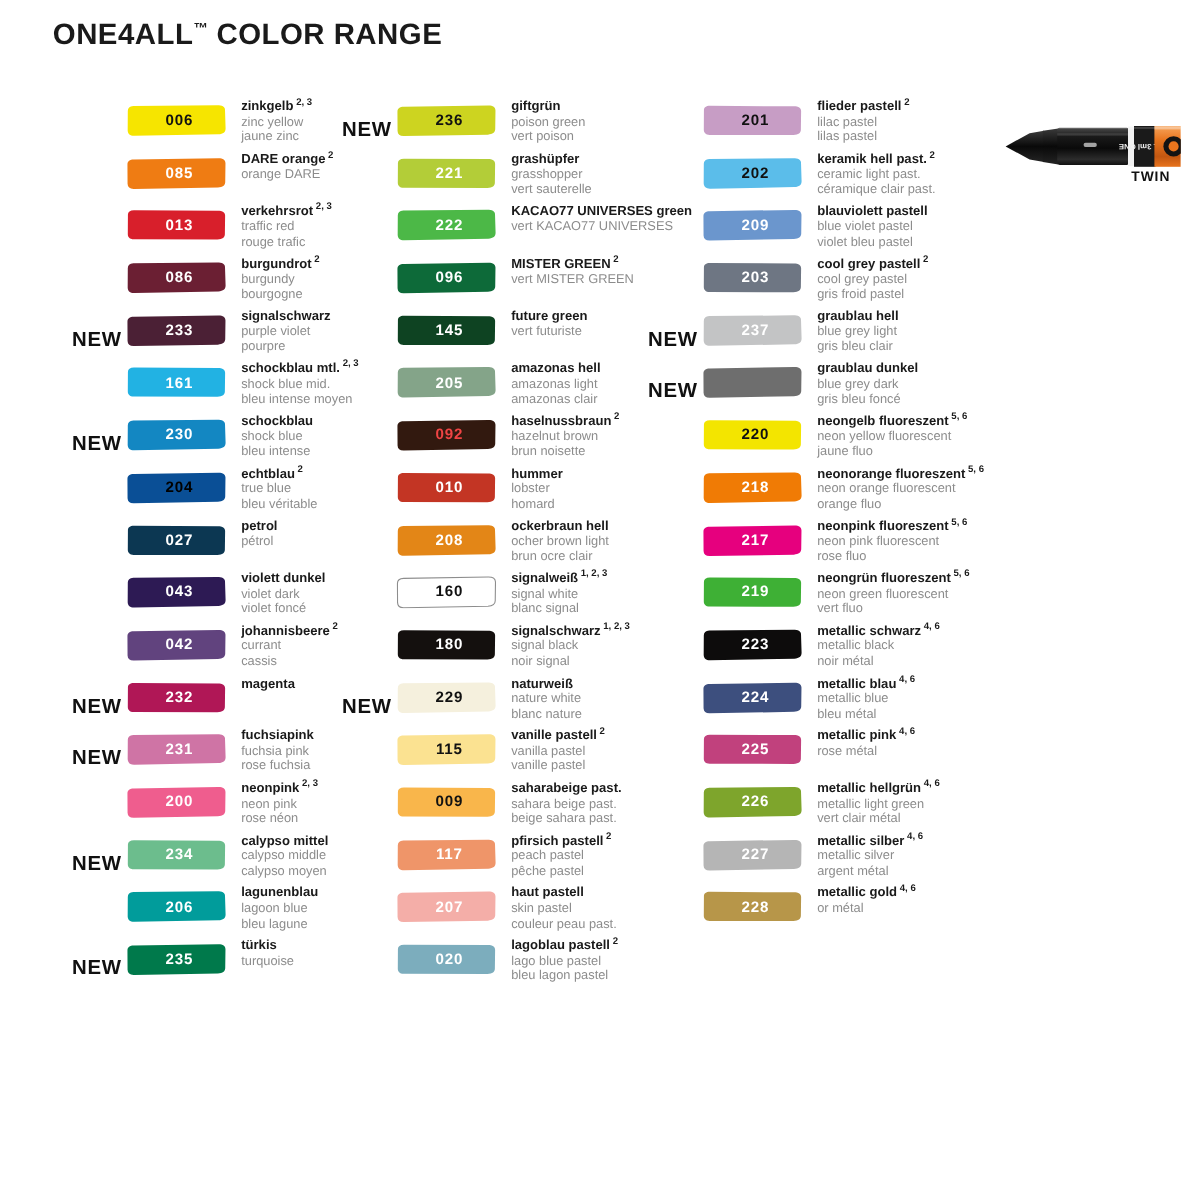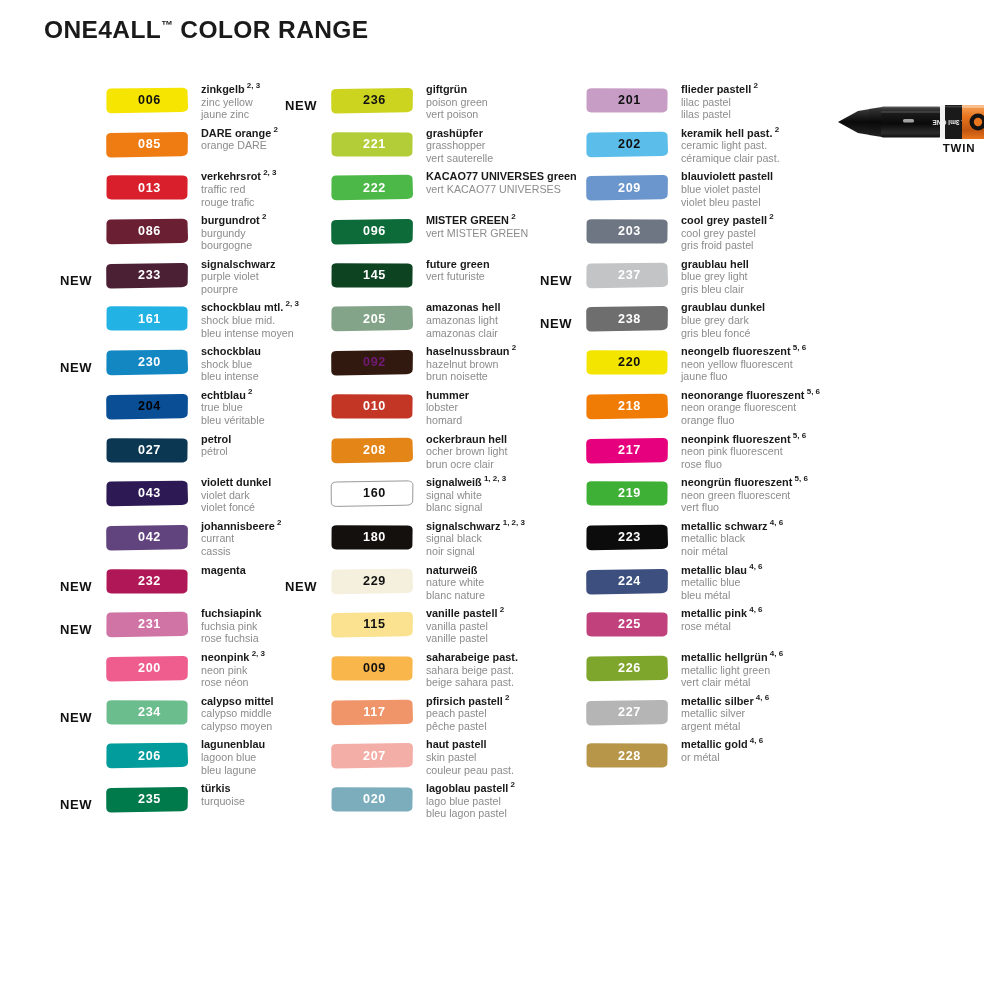--- a/index.html
+++ b/index.html
@@ -32,21 +32,21 @@
   .col2{left:285px;}
   .col3{left:540px;}
 
   .row{
     position:relative;
     height:43.7px;
   }
   .newflag{
     position:absolute;
     left:0px; top:13px;
-    font-size:13px;
+    font-size:17px;
     font-weight:bold;
     color:#111;
     letter-spacing:0.6px;
   }
   .swatch{
     position:absolute;
     left:45px; top:2px;
     width:84px; height:27px;
   }
   .swatch svg{display:block;width:84px;height:27px;}
@@ -410,21 +410,21 @@
           <div class="lb-de"><span>amazonas hell</span></div>
           <div class="lb-en">amazonas light</div>
           <div class="lb-fr">amazonas clair</div>
         </div>
       </div>
       <div class="row">
         <div class="swatch">
           <svg viewBox="0 0 84 27" preserveAspectRatio="none">
             <path d="M1.2,6.2 C1.2,3.4 3.2,2.1 6.4,2 L77,0.9 C81,0.9 82.8,2.4 82.9,5 L82.7,20.6 C82.6,23.6 80.6,25 76.6,25.2 L6.6,26.4 C3.2,26.5 1.4,25 1.3,22.2 Z" fill="#32190f"></path>
           </svg>
-          <div class="num" style="color: #701a75;">092</div>
+          <div class="num" style="color: #ef4444;">092</div>
         </div>
         <div class="labels">
           <div class="lb-de"><span>haselnussbraun</span><sup> 2</sup></div>
           <div class="lb-en">hazelnut brown</div>
           <div class="lb-fr">brun noisette</div>
         </div>
       </div>
       <div class="row">
         <div class="swatch">
           <svg viewBox="0 0 84 27" preserveAspectRatio="none">
@@ -623,21 +623,21 @@
           <div class="lb-en">blue grey light</div>
           <div class="lb-fr">gris bleu clair</div>
         </div>
       </div>
       <div class="row">
         <div class="newflag">NEW</div>
         <div class="swatch">
           <svg viewBox="0 0 84 27" preserveAspectRatio="none">
             <path d="M1.2,6.2 C1.2,3.4 3.2,2.1 6.4,2 L77,0.9 C81,0.9 82.8,2.4 82.9,5 L82.7,20.6 C82.6,23.6 80.6,25 76.6,25.2 L6.6,26.4 C3.2,26.5 1.4,25 1.3,22.2 Z" fill="#6e6e6e"></path>
           </svg>
-          <div class="num" style="color: rgb(255, 255, 255);">238</div>
+          <div class="num" style="color: rgb(255, 255, 255); margin-top: 25px;">238</div>
         </div>
         <div class="labels">
           <div class="lb-de"><span>graublau dunkel</span></div>
           <div class="lb-en">blue grey dark</div>
           <div class="lb-fr">gris bleu foncé</div>
         </div>
       </div>
       <div class="row">
         <div class="swatch">
           <svg viewBox="0 0 84 27" preserveAspectRatio="none">

